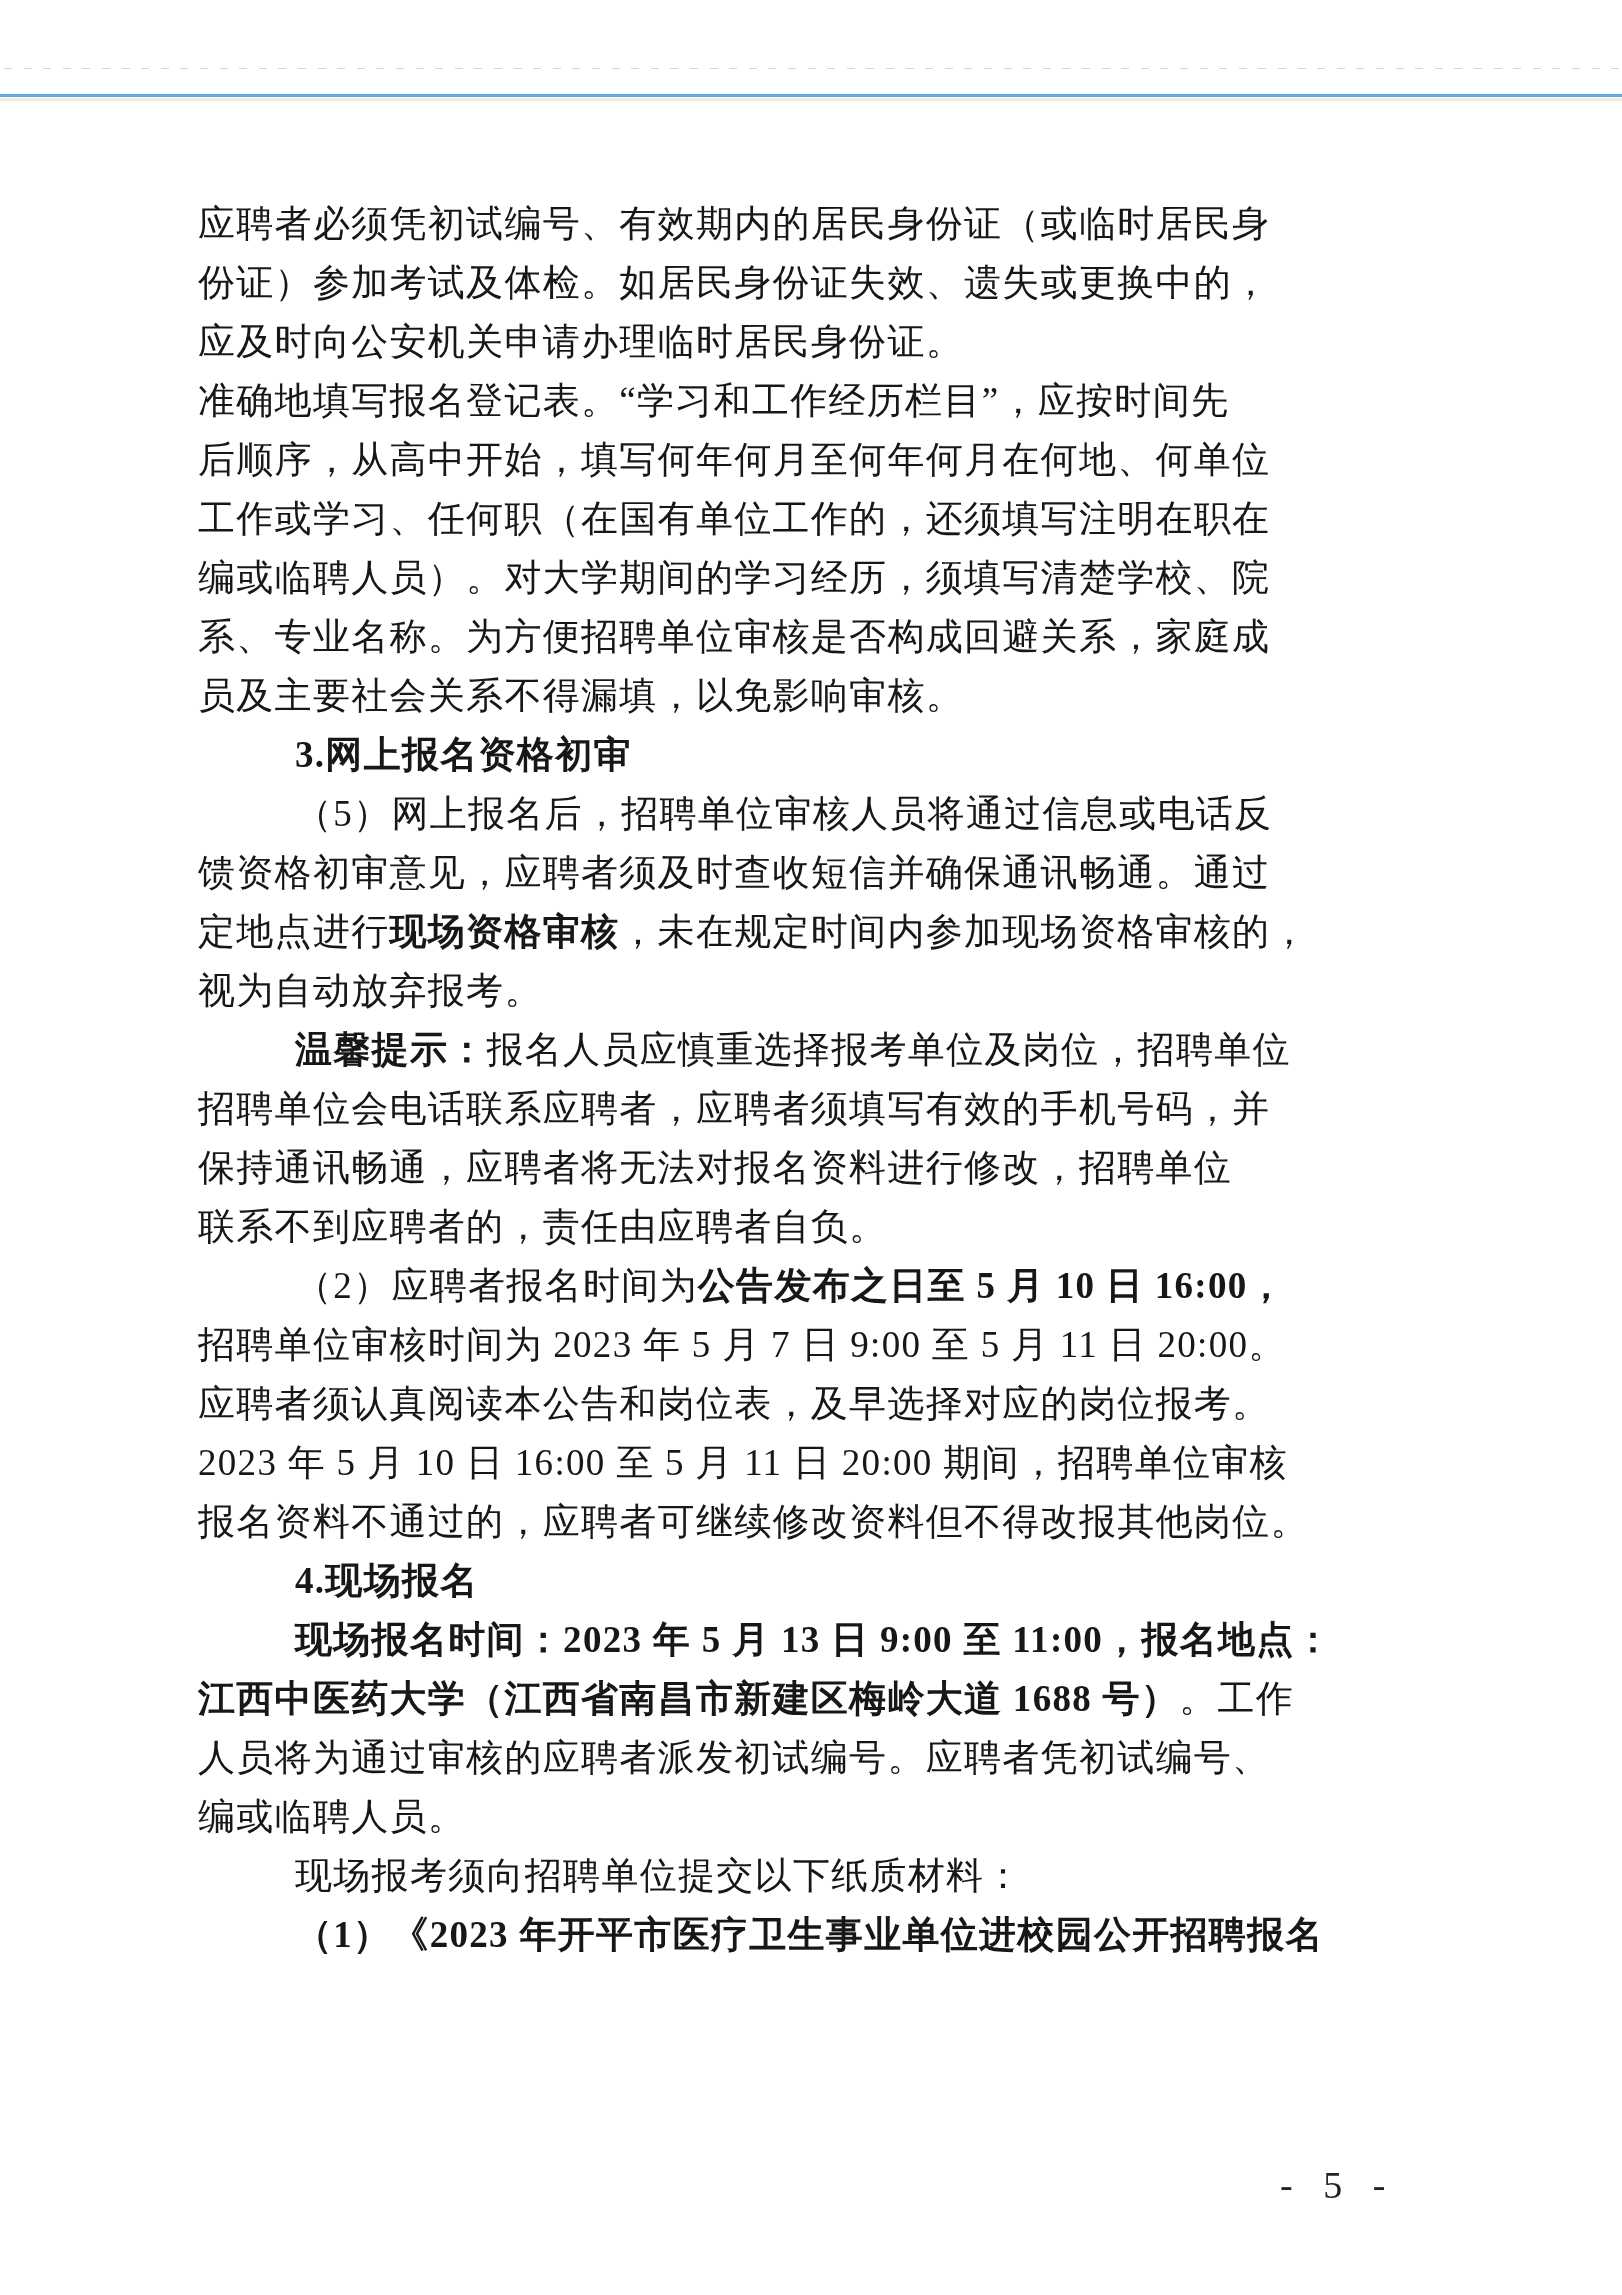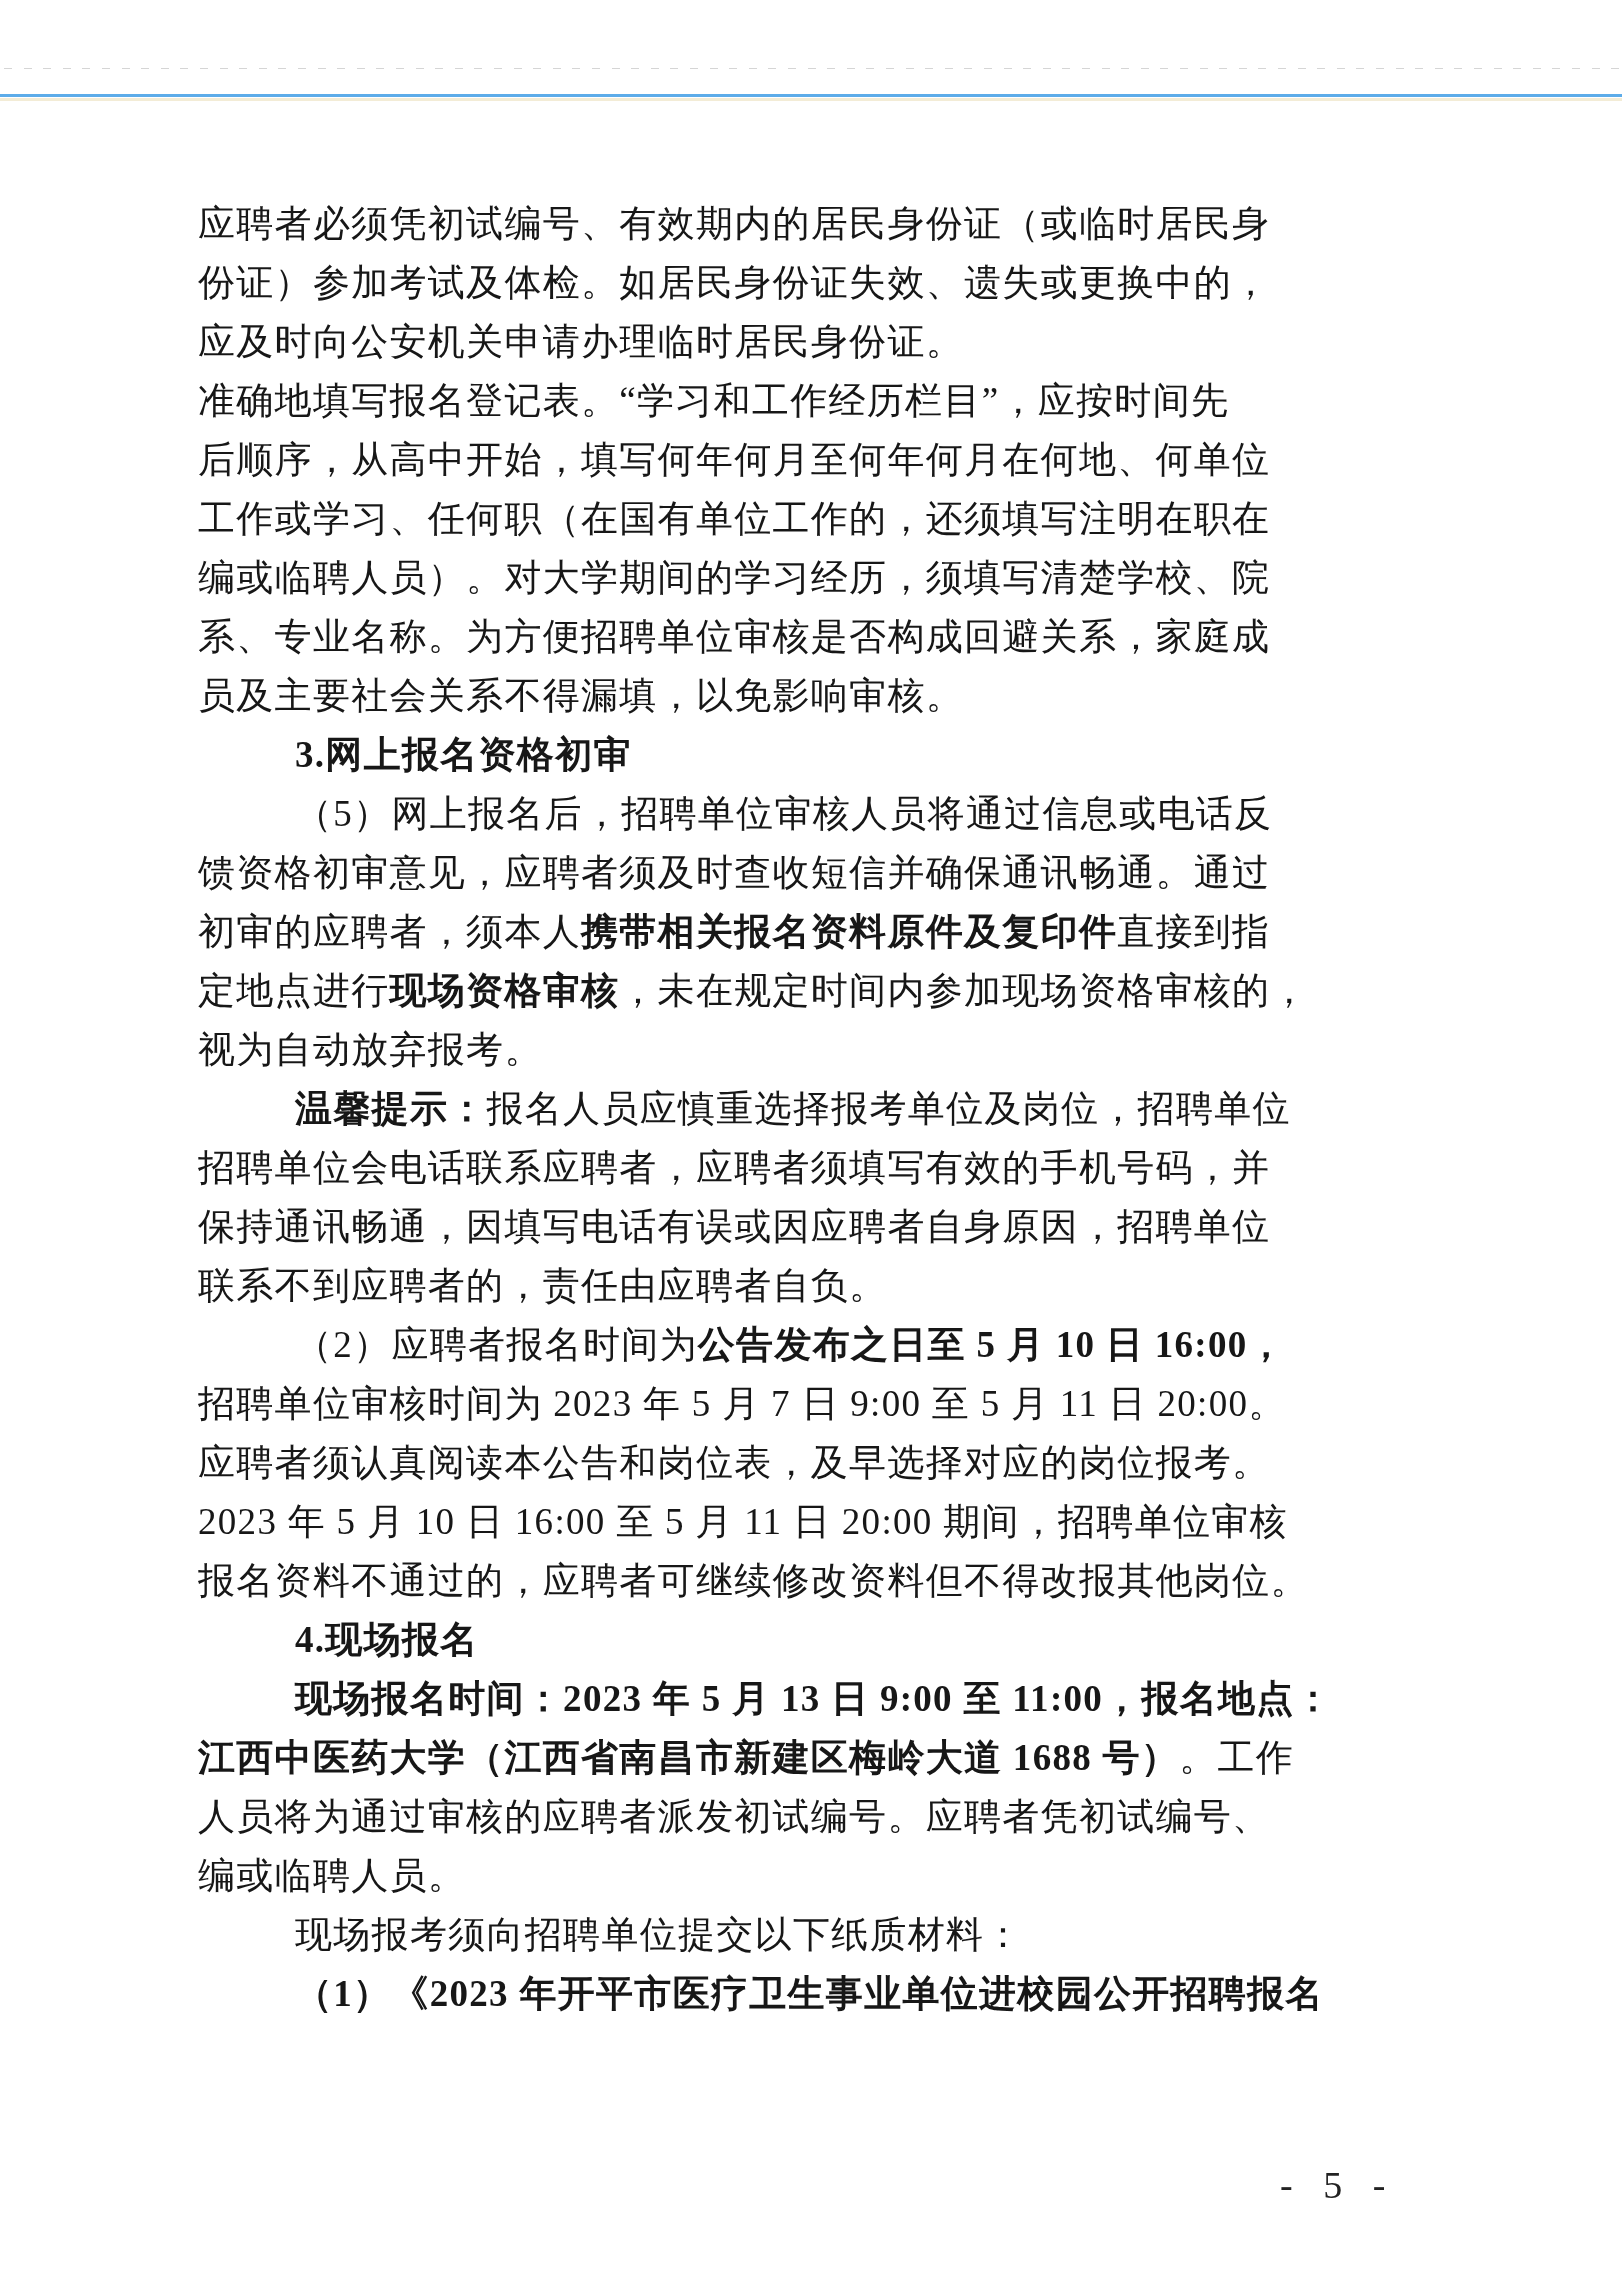--- a/index.html
+++ b/index.html
@@ -53,26 +53,25 @@
       <div class="line"><span class="run">应及时向公安机关申请办理临时居民身份证。</span></div>
       <div class="line"><span class="run">准确地填写报名登记表。“学习和工作经历栏目”，应按时间先</span></div>
       <div class="line"><span class="run">后顺序，从高中开始，填写何年何月至何年何月在何地、何单位</span></div>
       <div class="line"><span class="run">工作或学习、任何职（在国有单位工作的，还须填写注明在职在</span></div>
       <div class="line"><span class="run">编或临聘人员）。对大学期间的学习经历，须填写清楚学校、院</span></div>
       <div class="line"><span class="run">系、专业名称。为方便招聘单位审核是否构成回避关系，家庭成</span></div>
       <div class="line"><span class="run">员及主要社会关系不得漏填，以免影响审核。</span></div>
       <div class="line indent"><span class="run bold">3.网上报名资格初审</span></div>
       <div class="line indent"><span class="run">（5）网上报名后，招聘单位审核人员将通过信息或电话反</span></div>
       <div class="line"><span class="run">馈资格初审意见，应聘者须及时查收短信并确保通讯畅通。通过</span></div>
-      <div class="line"><span class="run">初审的应聘者，须本人</span><span class="run bold">携带相关报名资料原件及复印件</span><span class="run">直接到指</span></div>
       <div class="line"><span class="run">定地点进行</span><span class="run bold">现场资格审核</span><span class="run">，未在规定时间内参加现场资格审核的，</span></div>
       <div class="line"><span class="run">视为自动放弃报考。</span></div>
       <div class="line indent"><span class="run bold">温馨提示：</span><span class="run">报名人员应慎重选择报考单位及岗位，招聘单位</span></div>
       <div class="line"><span class="run">招聘单位会电话联系应聘者，应聘者须填写有效的手机号码，并</span></div>
-      <div class="line"><span class="run">保持通讯畅通，因填写电话有误或因应聘者自身原因，招聘单位</span></div>
+      <div class="line"><span class="run">保持通讯畅通，应聘者将无法对报名资料进行修改，招聘单位</span></div>
       <div class="line"><span class="run">联系不到应聘者的，责任由应聘者自负。</span></div>
       <div class="line indent"><span class="run">（2）应聘者报名时间为</span><span class="run bold">公告发布之日至 5 月 10 日 16:00，</span></div>
       <div class="line"><span class="run">招聘单位审核时间为 2023 年 5 月 7 日 9:00 至 5 月 11 日 20:00。</span></div>
       <div class="line"><span class="run">应聘者须认真阅读本公告和岗位表，及早选择对应的岗位报考。</span></div>
       <div class="line"><span class="run">2023 年 5 月 10 日 16:00 至 5 月 11 日 20:00 期间，招聘单位审核</span></div>
       <div class="line"><span class="run">报名资料不通过的，应聘者可继续修改资料但不得改报其他岗位。</span></div>
       <div class="line indent"><span class="run bold">4.现场报名</span></div>
       <div class="line indent"><span class="run bold">现场报名时间：2023 年 5 月 13 日 9:00 至 11:00，报名地点：</span></div>
       <div class="line"><span class="run bold">江西中医药大学（江西省南昌市新建区梅岭大道 1688 号）</span><span class="run">。工作</span></div>
       <div class="line"><span class="run">人员将为通过审核的应聘者派发初试编号。应聘者凭初试编号、</span></div>

